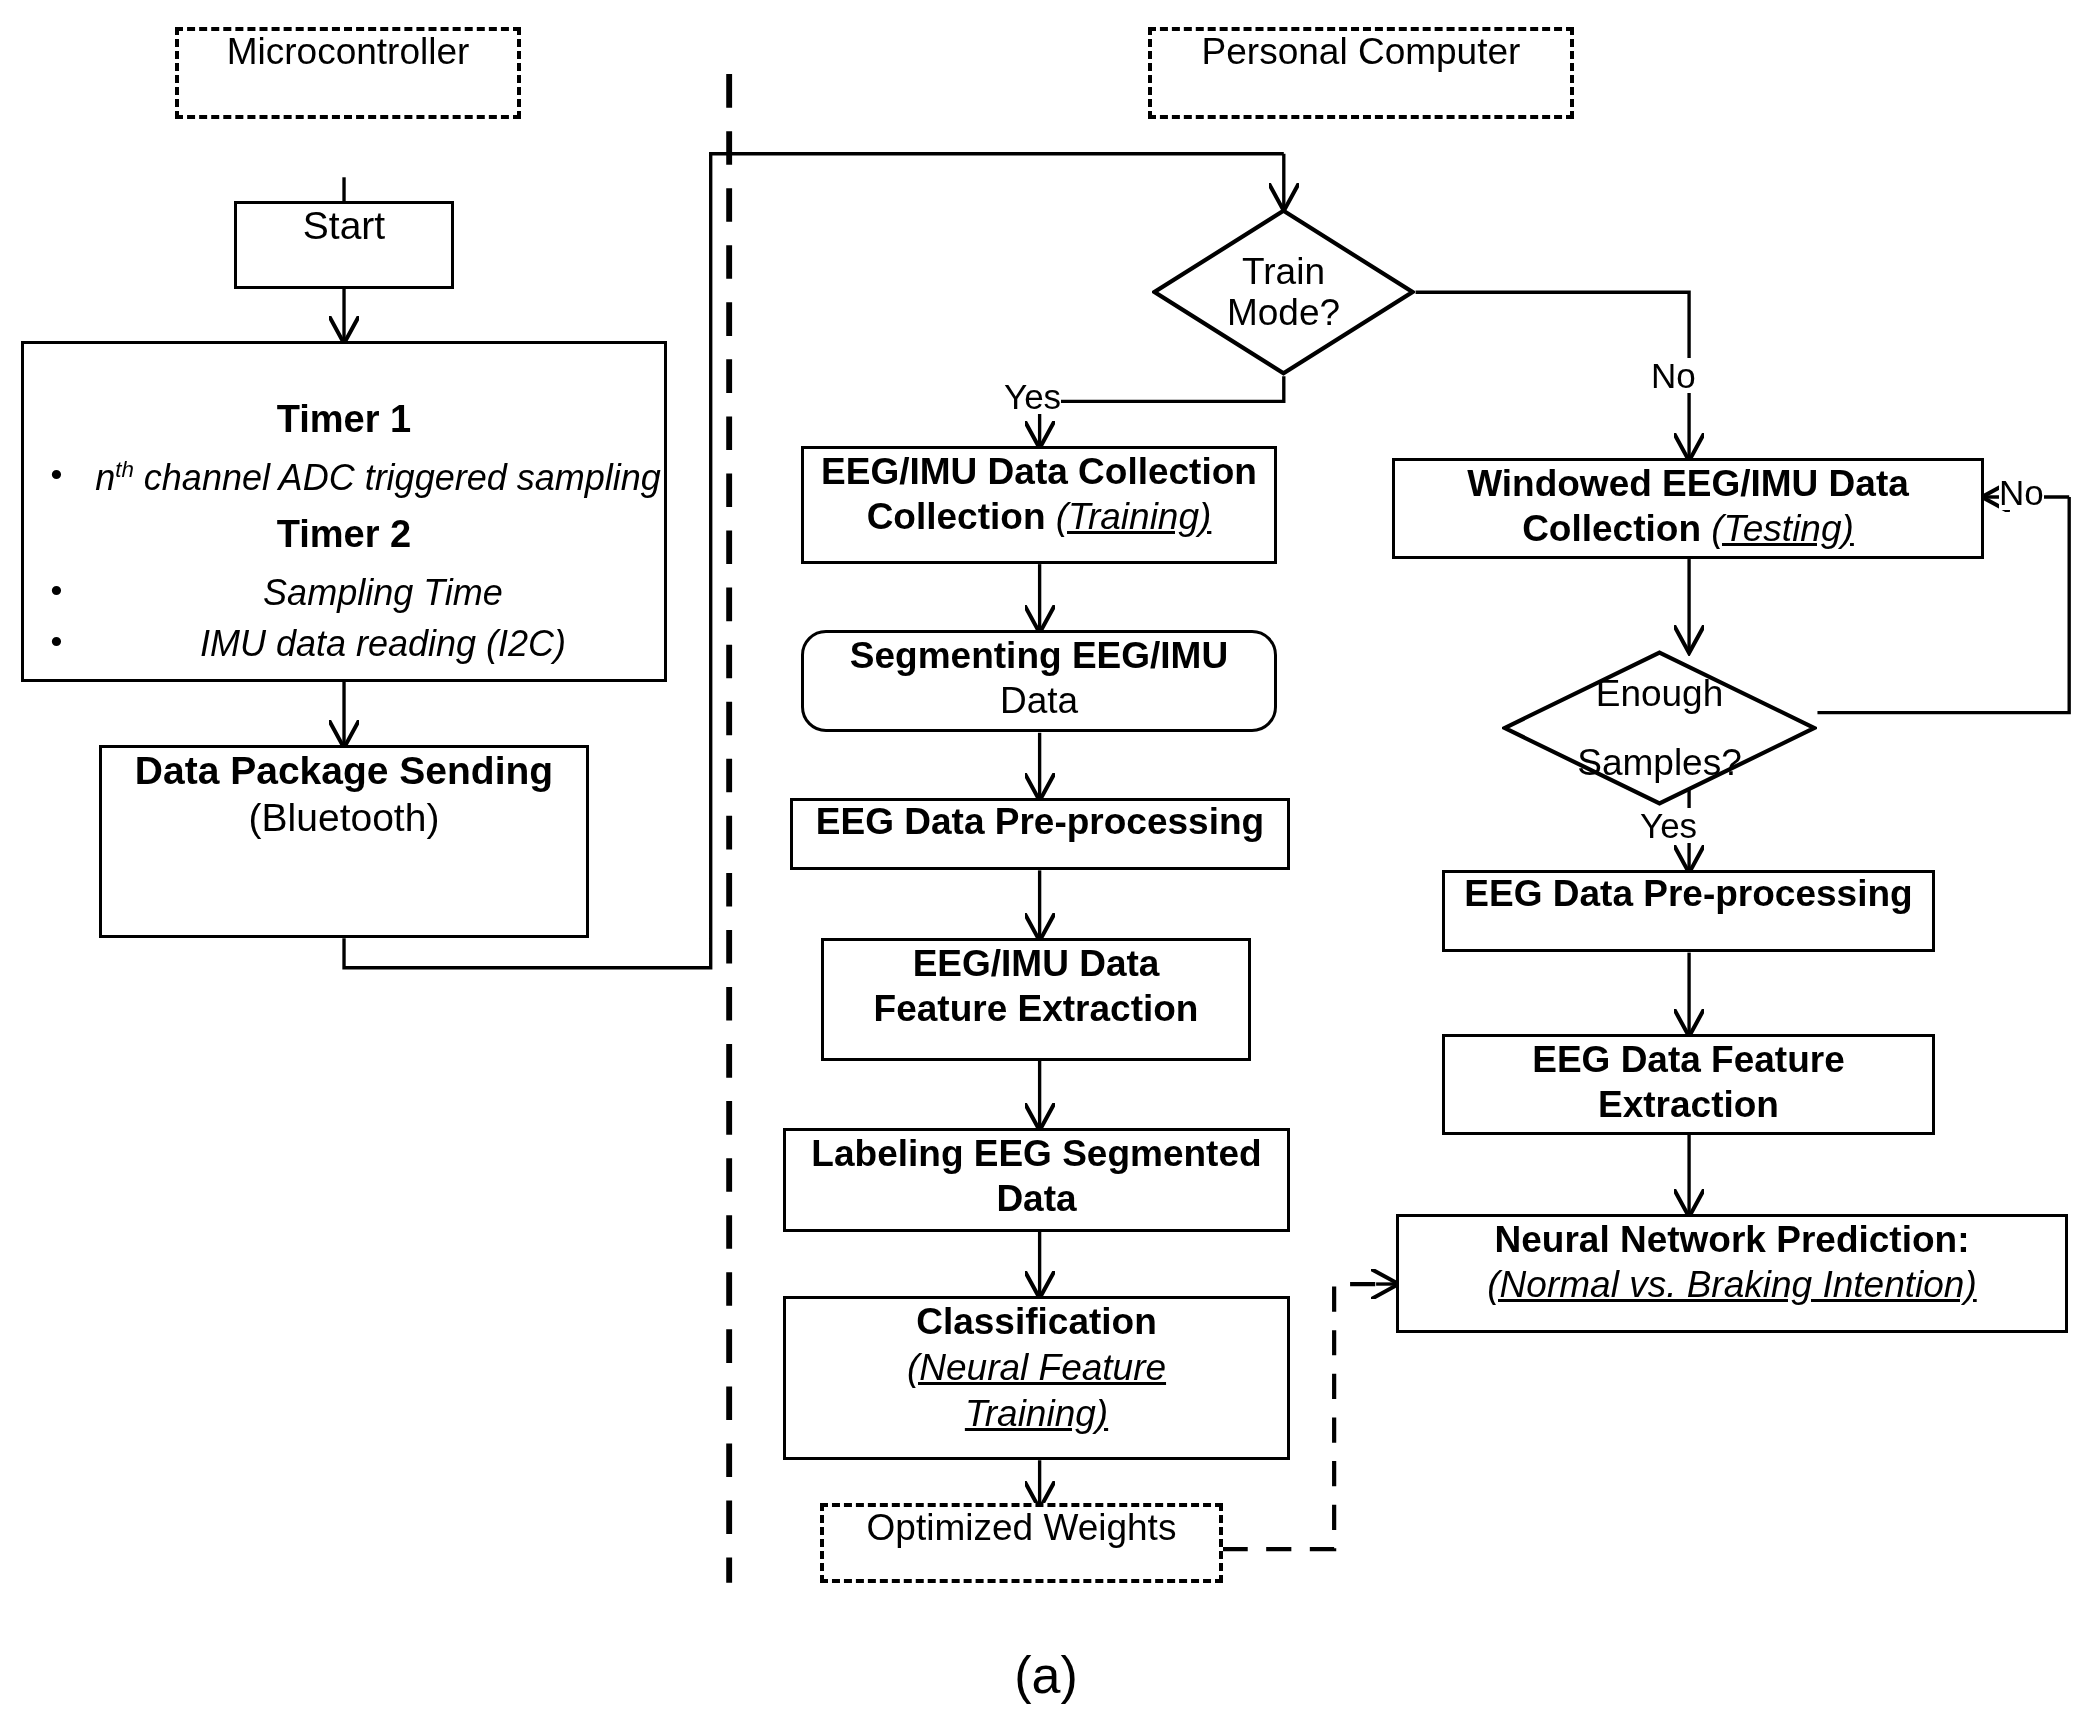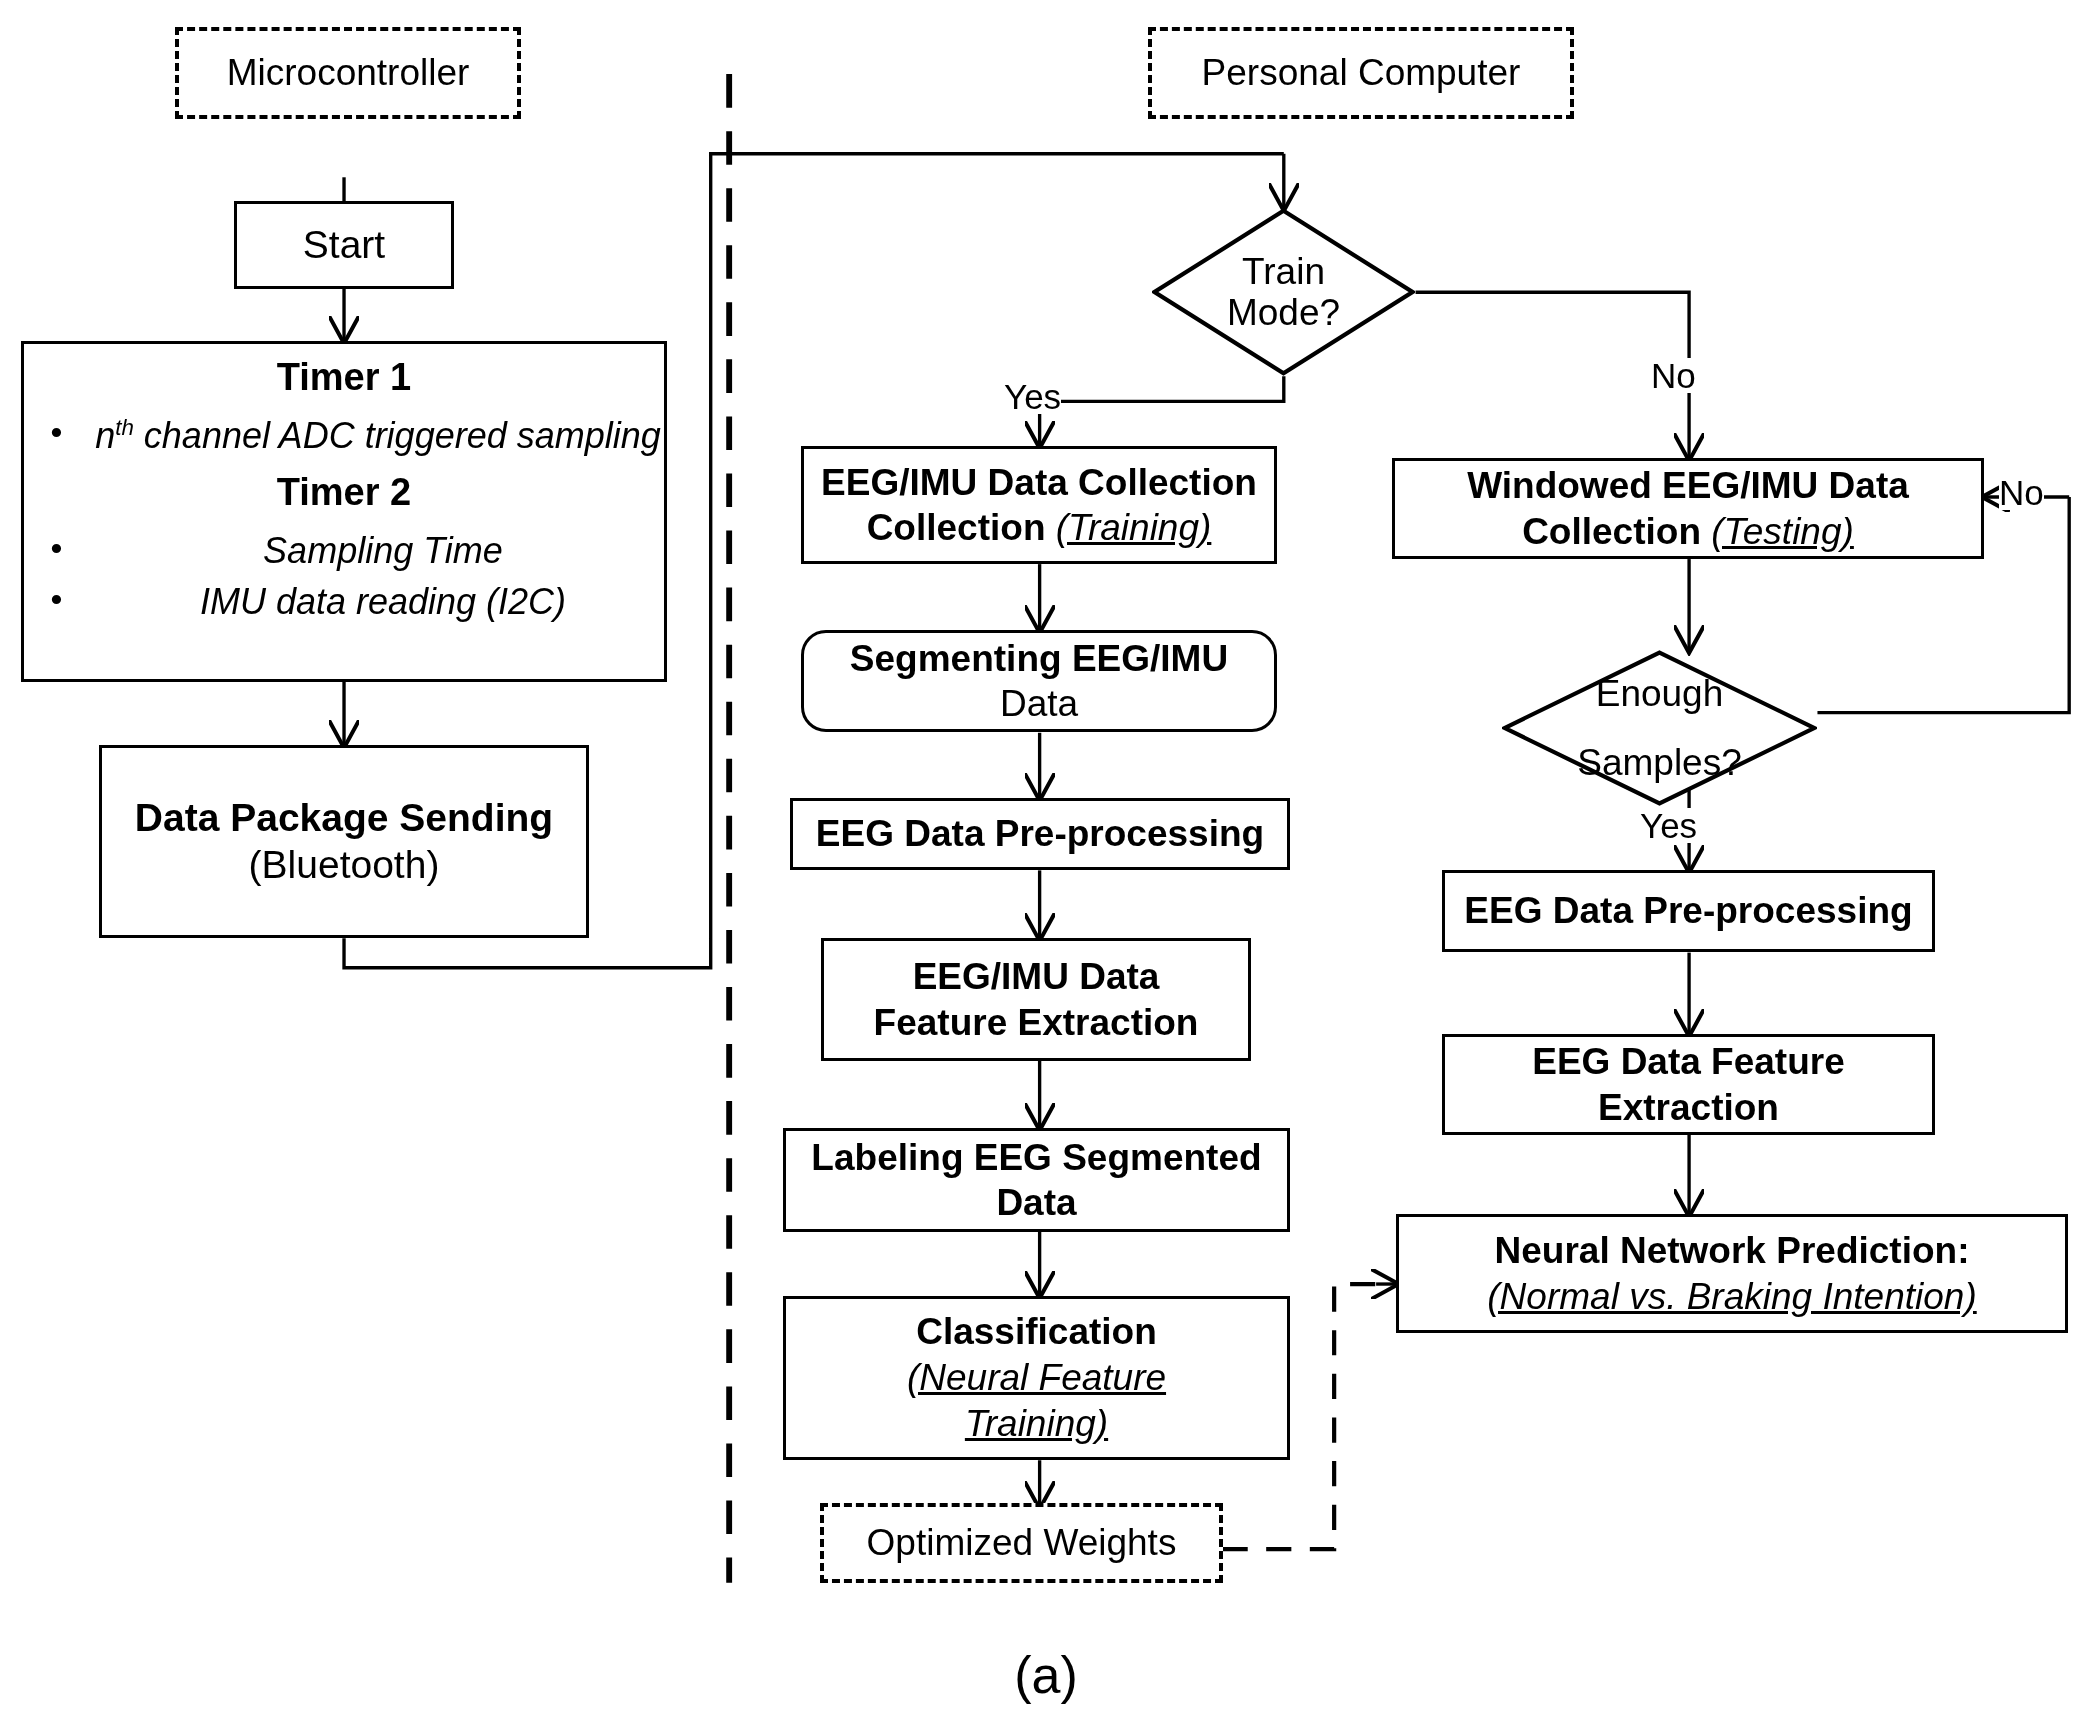--- a/index.html
+++ b/index.html
@@ -24,21 +24,20 @@
     width: 2091px;
     height: 1729px;
     pointer-events: none;
   }
   .node {
     position: absolute;
     box-sizing: border-box;
     display: flex;
     flex-direction: column;
     align-items: center;
-    justify-content: center;
     text-align: center;
     color: #000;
     background: #ffffff;
     z-index: 2;
   }
   .solid-box {
     border: 3.4px solid #000;
   }
   .dashed-box {
     border: 4.2px dashed #000;
@@ -102,20 +101,21 @@
     position: absolute;
     left: 18.5px;
     top: -1.7px;
     font-size: 34px;
     font-style: normal;
   }
   .timer-title {
     font-weight: bold;
     width: 100%;
     text-align: center;
+    margin-top: 42px;
   }
   sup {
     font-size: 0.62em;
     vertical-align: super;
     font-style: italic;
   }
   .figcap {
     position: absolute;
     text-align: center;
     color: #000;

